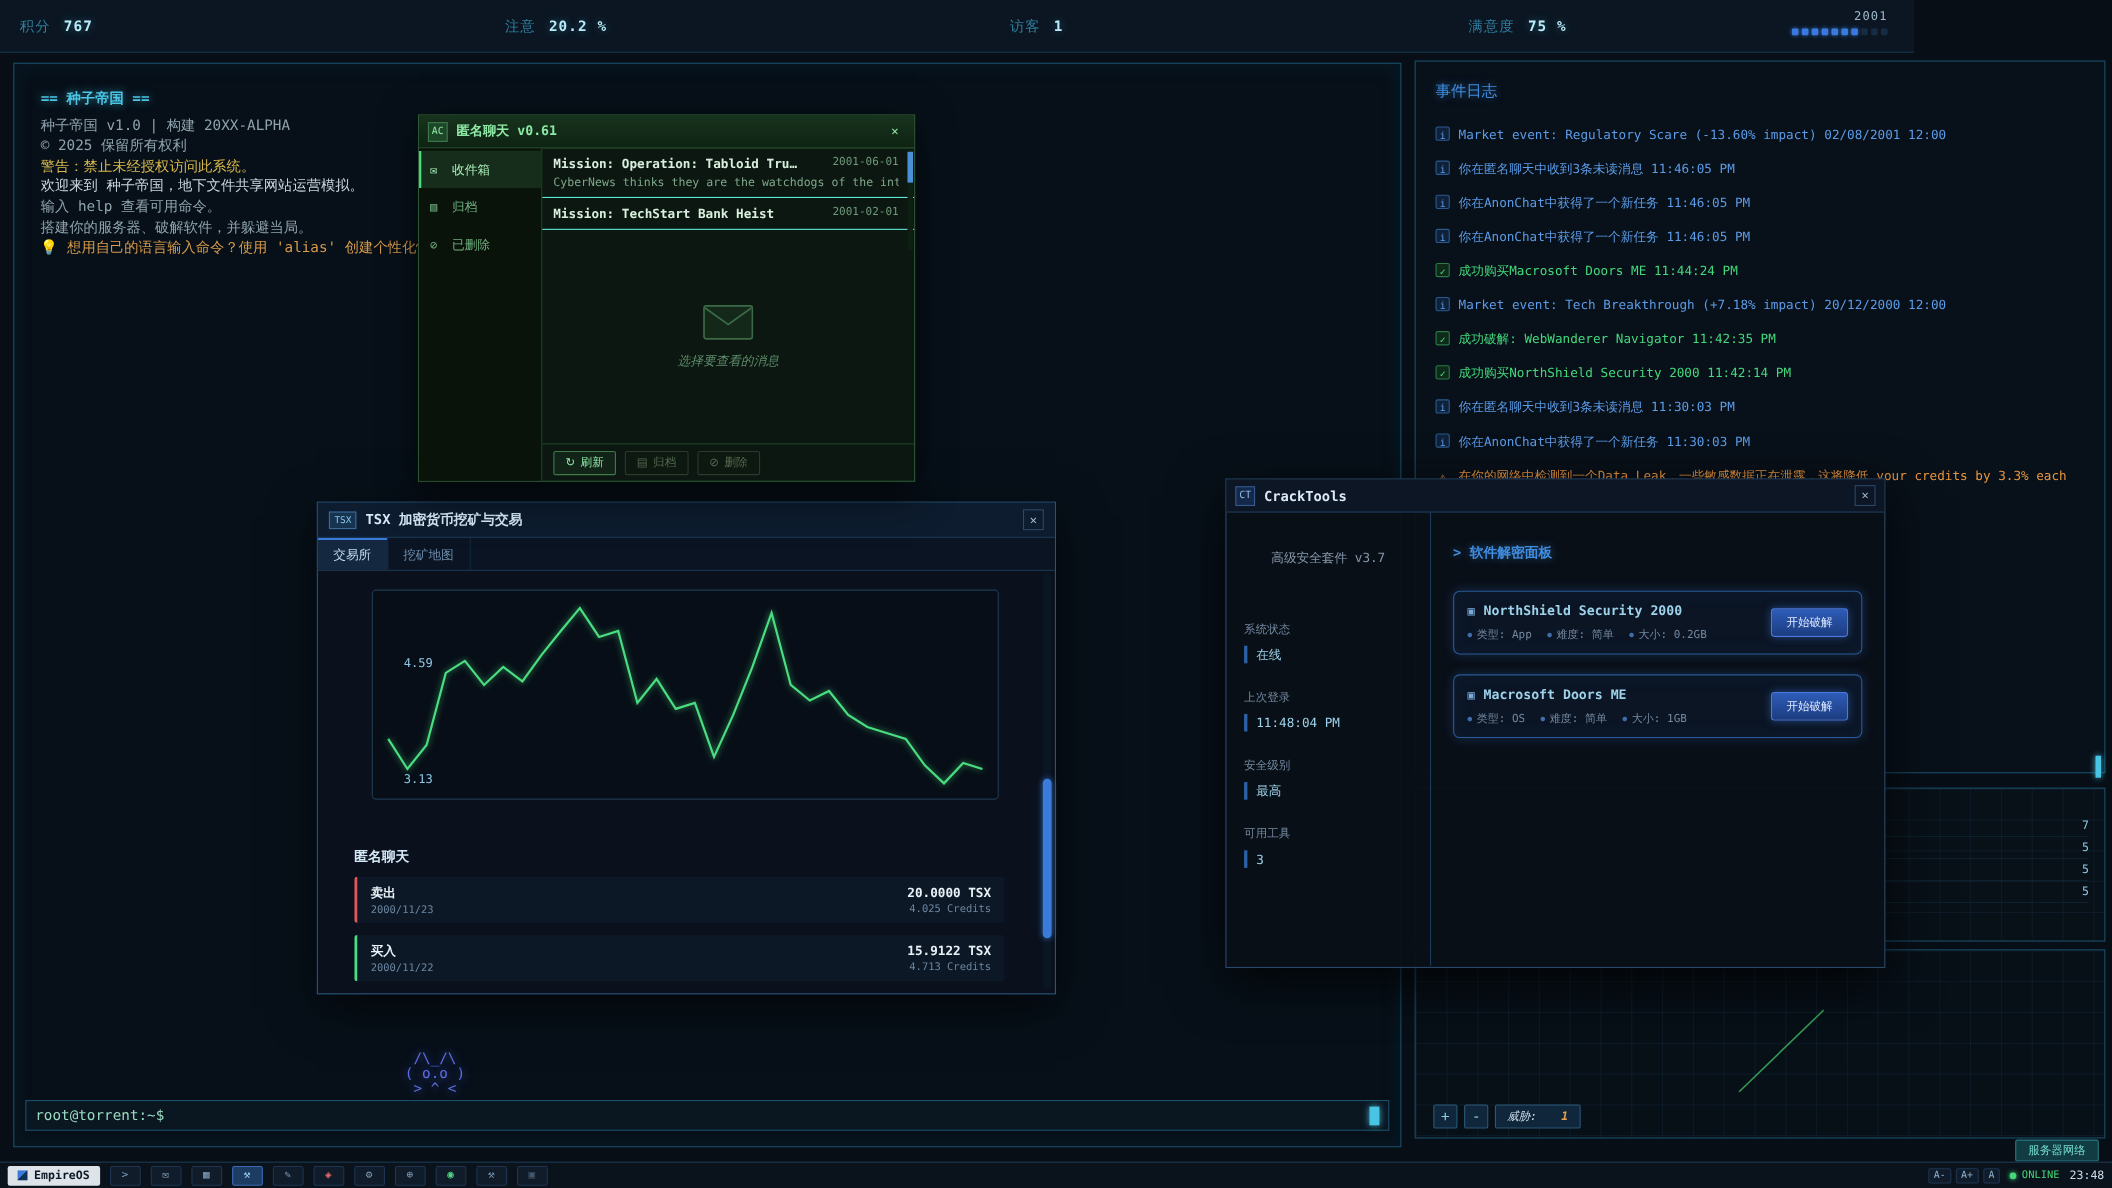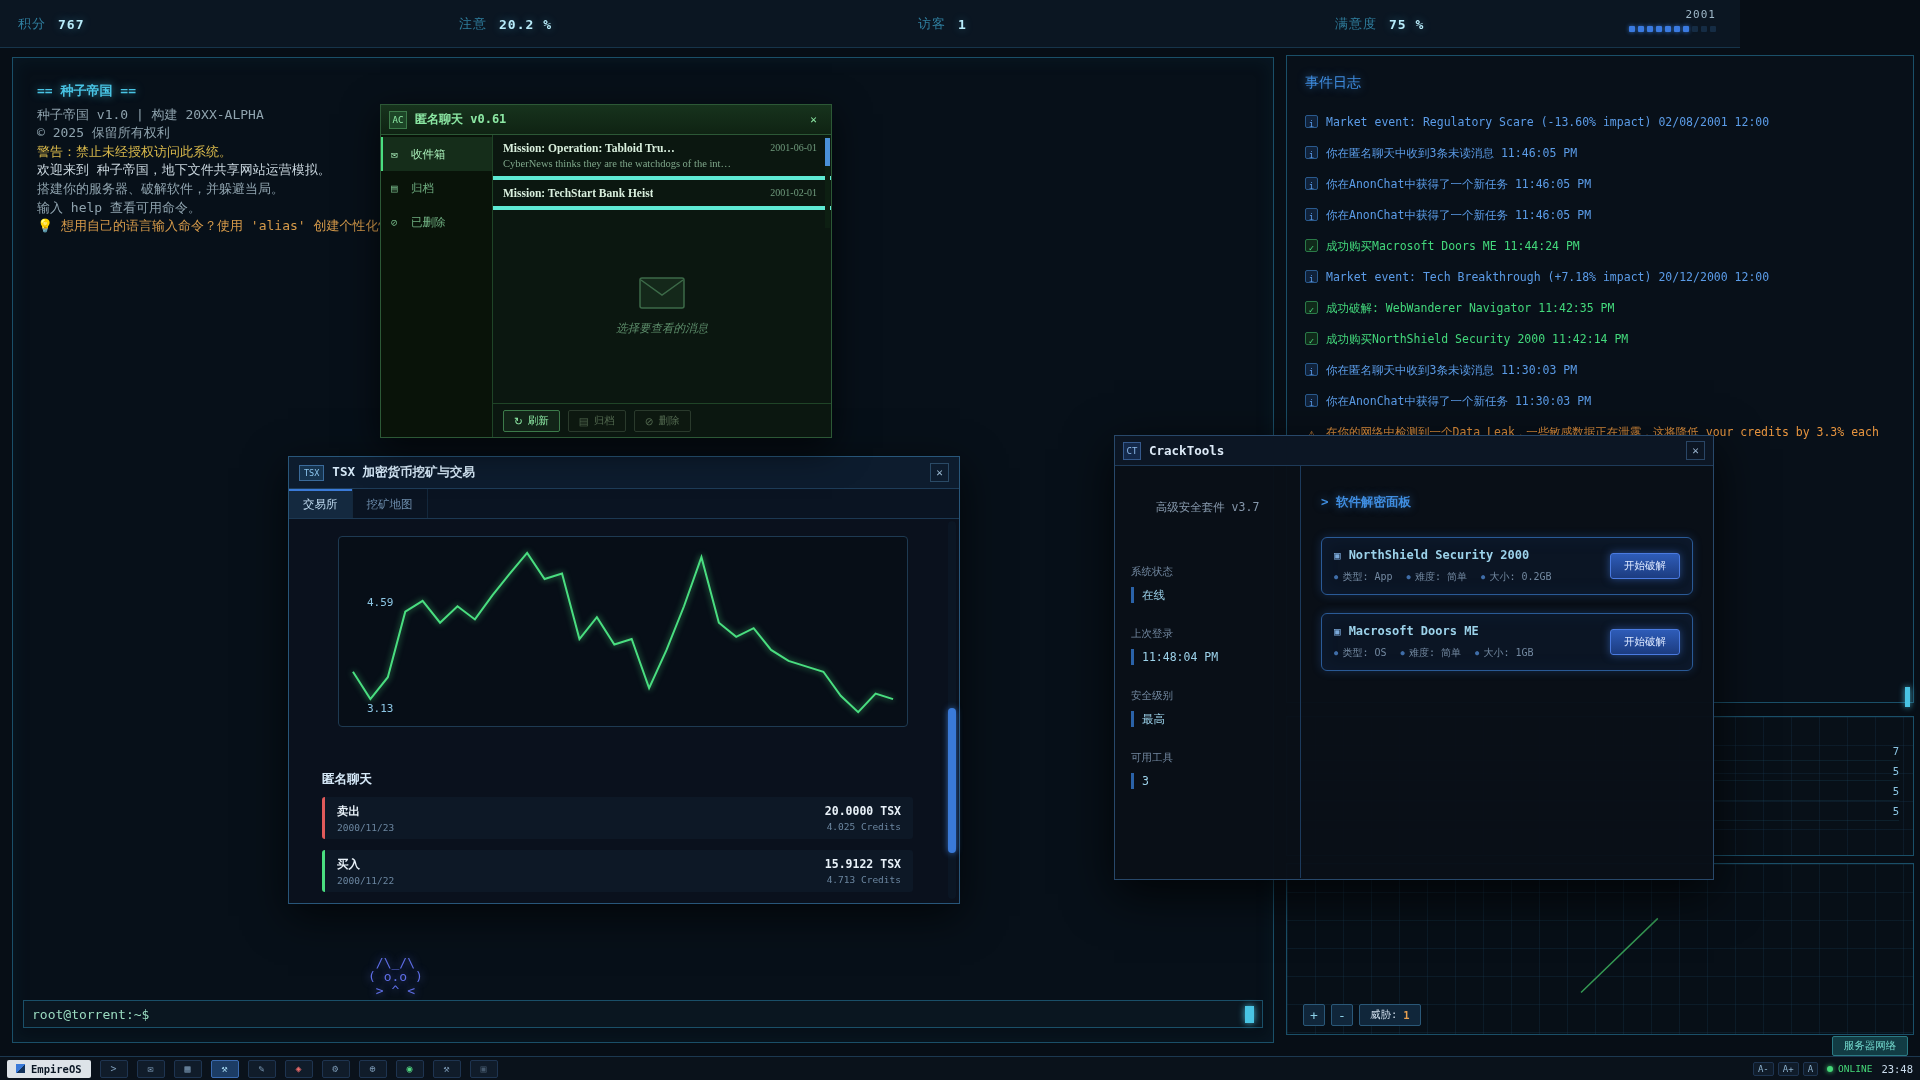--- a/index.html
+++ b/index.html
@@ -52,21 +52,21 @@
   .ac-badge { width:18px; height:18px; background:#1d4527; border:1px solid #3c7a4a; color:#8ce8a4;
     font-size:9px; display:grid; place-items:center; }
   .ac-title { color:#8ce8a4; font-size:12px; font-weight:bold; }
   #anonchat .close-btn { color:#8ce8a4; }
   .ac-body { flex:1; display:flex; min-height:0; }
   .ac-side { width:112px; background:#091309; border-right:1px solid #1f4427; padding-top:2px; }
   .ac-folder { height:34px; display:flex; align-items:center; gap:7px; padding:0 10px; color:#6fae80; font-size:11.5px; }
   .ac-folder.active { background:#152d1a; color:#a9efb9; box-shadow:inset 2px 0 0 #4ade80; }
   .ac-ficon { font-size:11px; width:13px; }
   .ac-main { flex:1; display:flex; flex-direction:column; position:relative; min-width:0; }
-  .ac-msg { padding:7px 14px 7px 10px; border-bottom:4px solid #5eead4; cursor:default;font-family:Liberation Serif, serif; }
+  .ac-msg { padding:7px 14px 7px 10px; border-bottom:1px solid #5eead4; cursor:default; }
   .ac-msg-top { display:flex; justify-content:space-between; gap:8px; }
   .ac-subject { color:#d9efdd; font-size:11.5px; font-weight:bold; white-space:nowrap; overflow:hidden; }
   .ac-date { color:#6f9a7c; font-size:10px; flex:none; }
   .ac-preview { color:#7fa78a; font-size:10.5px; white-space:nowrap; overflow:hidden; margin-top:4px; }
   .ac-scrolltrack { position:absolute; right:1px; top:1px; width:5px; height:92px; background:#0d1f12; }
   .ac-scrollthumb { position:absolute; top:2px; width:5px; height:28px; background:#4a90d8; }
   .ac-empty { flex:1; display:flex; flex-direction:column; align-items:center; justify-content:center; gap:12px; }
   .ac-empty-text { color:#5c8c6a; font-style:italic; font-size:11.5px; }
   .ac-toolbar { height:34px; border-top:1px solid #1f4427; display:flex; align-items:center; gap:8px; padding:0 10px; }
   .ac-btn { display:flex; gap:5px; align-items:center; font-size:10.5px; padding:3px 10px;
@@ -155,21 +155,21 @@
     border:1px solid #1a4f68; background-color:rgba(8,17,26,.7); padding:24px 14px 0; }
   .sp-row { height:20px; display:flex; justify-content:flex-end; align-items:center; color:#8cc6e4;
     font-size:10.5px; border-bottom:1px solid rgba(26,79,104,.25); }
   #grid-panel { position:absolute; left:1286px; top:863px; width:628px; height:172px; z-index:2;
     border:1px solid #1a4f68; background-color:rgba(8,17,26,.55); }
   #grid-panel svg { position:absolute; inset:0; width:100%; height:100%; }
   .gp-controls { position:absolute; left:16px; bottom:8px; display:flex; gap:6px; align-items:center; }
   .gp-btn { width:22px; height:22px; background:#10263a; border:1px solid #2a5878; color:#8cd0e8;
     font-size:13px; display:grid; place-items:center; border-radius:2px; cursor:default; }
   .threat-badge { height:22px; padding:0 10px; background:#10263a; border:1px solid #2a5878;
-    display:flex; gap:6px; align-items:center; border-radius:2px; }
+    display:flex; gap:22px; align-items:center; border-radius:2px;font-style:italic; }
   .threat-label { color:#cddcea; font-size:10.5px; }
   .threat-value { color:#e8a050; font-size:10.5px; font-weight:bold; }
   #server-net-btn { position:absolute; left:1832px; top:1036px; width:76px; height:20px; z-index:4;
     background:#123c44; border:1px solid #2a7a84; color:#72d8cc; font-size:10.5px;
     display:grid; place-items:center; border-radius:2px; }
   #scroll-indicator { position:absolute; left:1905px; top:687px; width:5px; height:20px;
     background:#49c4e4; box-shadow:0 0 6px rgba(73,196,228,.9); z-index:3; }
 
   
   #taskbar { position:absolute; left:0; right:0; bottom:0; height:24px; background:#0a121b;
@@ -227,22 +227,22 @@
   </div>
 </div>
 
 <div id="terminal">
   <div class="tline title">== 种子帝国 ==</div>
   <div>
       <div class="tline dim">种子帝国 v1.0 | 构建 20XX-ALPHA</div>
       <div class="tline dim">© 2025 保留所有权利</div>
       <div class="tline warn">警告：禁止未经授权访问此系统。</div>
       <div class="tline text">欢迎来到 种子帝国，地下文件共享网站运营模拟。</div>
+      <div class="tline dim">输入 help 查看可用命令。</div>
       <div class="tline dim">搭建你的服务器、破解软件，并躲避当局。</div>
-      <div class="tline dim">输入 help 查看可用命令。</div>
       <div class="tline tip">💡 想用自己的语言输入命令？使用 'alias' 创建个性化快捷方式</div>
     </div>
   <pre id="cat"> /\_/\
 ( o.o )
  &gt; ^ &lt;</pre>
   <div id="term-input">
     <span id="term-prompt">root@torrent:~$</span>
     <span id="term-cursor"></span>
   </div>
 </div>

